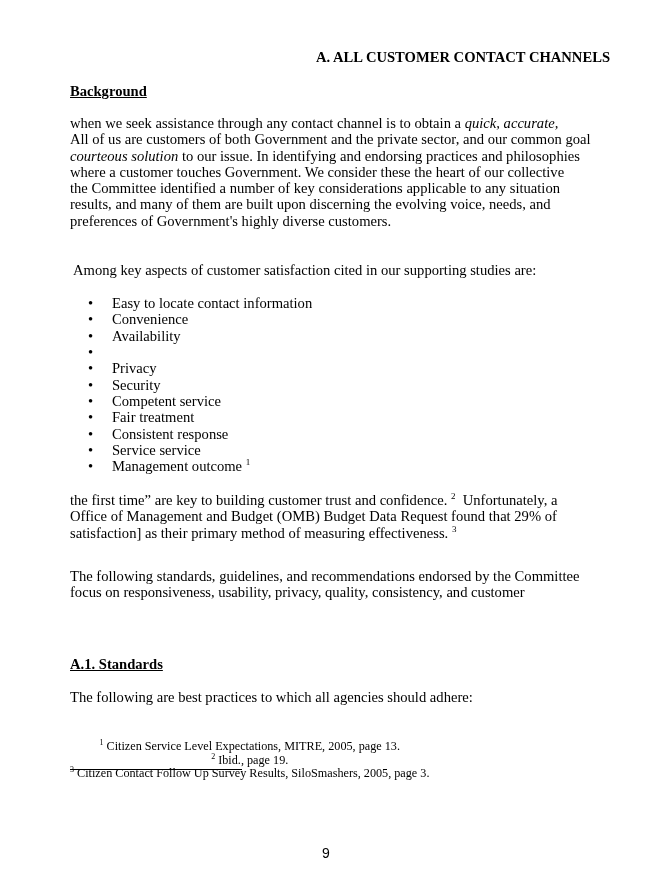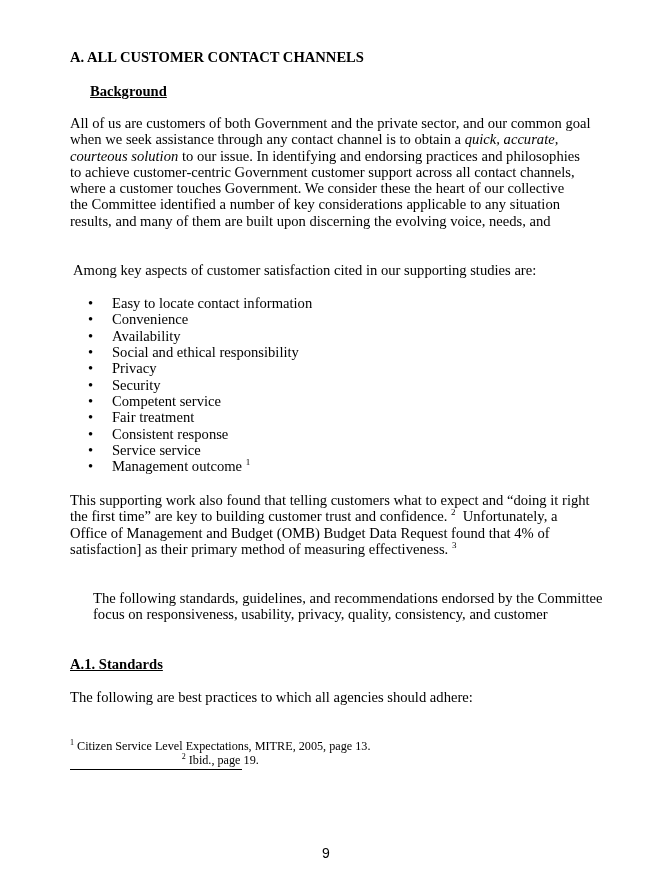--- a/index.html
+++ b/index.html
@@ -3,32 +3,32 @@
 <meta charset="utf-8">
 <style>
   html, body { margin: 0; padding: 0; background: #ffffff; }
   body {
     width: 659px; height: 889px; position: relative; overflow: hidden;
     font-family: "Liberation Serif", "DejaVu Serif", serif;
     color: #000; font-size: 14.6px; line-height: 16.3px;
   }
   .page { position: absolute; left: 70px; top: 0; width: 520px; }
   .title {
-    position: absolute; left: 0; top: 49px; width: 540px; text-align: left;
+    position: absolute; left: 0; top: 49px; width: 540px; text-align: right;
     font-weight: bold; font-size: 14.6px;
   }
-  .h-bg { position: absolute; top: 83px; left: 0; font-weight: bold; text-decoration: underline; margin-left: 20px; }
+  .h-bg { position: absolute; top: 83px; left: 0; font-weight: bold; text-decoration: underline; }
   .p1 { position: absolute; top: 115px; left: 0; width: 520px; }
   .p2 { position: absolute; top: 262px; left: 3px; width: 520px; }
   ul.bullets { position: absolute; top: 295px; left: 0; margin: 0; padding: 0; list-style: none; }
   ul.bullets li { position: relative; padding-left: 42px; height: 16.35px; white-space: nowrap; }
   ul.bullets li .dot { position: absolute; left: 18px; top: 0; }
   sup { font-size: 9px; line-height: 0; vertical-align: super; }
   .p3 { position: absolute; top: 492px; left: 0; width: 520px; }
-  .p4 { position: absolute; top: 590px; left: 0; width: 520px; margin-left: 23px; }
+  .p4 { position: absolute; top: 568px; left: 0; width: 520px; }
   .h-std { position: absolute; top: 656px; left: 0; font-weight: bold; text-decoration: underline; text-align: center; }
   .p5 { position: absolute; top: 689px; left: 0; width: 520px; }
   .fn-rule { position: absolute; top: 769px; left: 0; width: 172px; border-top: 1px solid #000; }
   .footnotes { position: absolute; top: 740px; left: 0; font-size: 12.2px; line-height: 13.5px; text-align: center; }
   .footnotes div { white-space: nowrap; }
   .footnotes sup { font-size: 8px; }
   .pagenum {
     position: absolute; top: 845px; left: 0; width: 512px; text-align: center;
     font-family: "Liberation Sans", "DejaVu Sans", sans-serif; font-size: 14px;
   }
@@ -36,62 +36,62 @@
 </style>
 </head>
 <body>
 
 <div class="page">
   <div class="title">A.  ALL CUSTOMER CONTACT CHANNELS</div>
 
   <div class="h-bg">Background</div>
 
   <div class="p1">
+    <span class="line"><span>when we seek assistance through any contact channel is to obtain a </span><i>quick, accurate,</i></span>
     <span class="line">All of us are customers of both Government and the private sector, and our common goal</span>
-    <span class="line"><span>when we seek assistance through any contact channel is to obtain a </span><i>quick, accurate,</i></span>
     <span class="line"><i>courteous solution</i><span> to our issue.  In identifying and endorsing practices and philosophies</span></span>
-    <span class="line">to achieve customer-centric Government customer support across all contact channels,</span>
     <span class="line">where a customer touches Government.  We consider these the heart of our collective</span>
     <span class="line">the Committee identified a number of key considerations applicable to any situation</span>
     <span class="line">results, and many of them are built upon discerning the evolving voice, needs, and</span>
+    <span class="line">preferences of Government's highly diverse customers.</span>
   </div>
 
   <div class="p2">Among key aspects of customer satisfaction cited in our supporting studies are:</div>
 
   <ul class="bullets">
     <li><span class="dot">•</span><span>Easy to locate contact information</span></li>
     <li><span class="dot">•</span><span>Convenience</span></li>
     <li><span class="dot">•</span><span>Availability</span></li>
-    <li><span class="dot">•</span><span>Social and ethical responsibility</span></li>
+    <li><span class="dot">•</span></li>
     <li><span class="dot">•</span><span>Privacy</span></li>
     <li><span class="dot">•</span><span>Security</span></li>
     <li><span class="dot">•</span><span>Competent service</span></li>
     <li><span class="dot">•</span><span>Fair treatment</span></li>
     <li><span class="dot">•</span><span>Consistent response</span></li>
     <li><span class="dot">•</span><span>Service service</span></li>
     <li><span class="dot">•</span><span>Management outcome</span> <sup>1</sup></li>
   </ul>
 
   <div class="p3">
-    <span class="line">This supporting work also found that telling customers what to expect and “doing it right</span>
     <span class="line"><span>the first time” are key to building customer trust and confidence.  </span><sup>2</sup>&nbsp; <span>Unfortunately, a</span></span>
-    <span class="line">Office of Management and Budget (OMB) Budget Data Request found that 4% of</span>
+    <span class="line">Office of Management and Budget (OMB) Budget Data Request found that 29% of</span>
     <span class="line"><span>satisfaction] as their primary method of measuring effectiveness.  </span><sup>3</sup></span>
   </div>
 
   <div class="p4">
     <span class="line">The following standards, guidelines, and recommendations endorsed by the Committee</span>
     <span class="line">focus on responsiveness, usability, privacy, quality, consistency, and customer</span>
   </div>
 
   <div class="h-std">A.1.  Standards</div>
 
   <div class="p5">The following are best practices to which all agencies should adhere:</div>
 
   <div class="fn-rule"></div>
 
   <div class="footnotes">
     <div><sup>1</sup><span> Citizen Service Level Expectations, MITRE, 2005, page 13.</span></div>
     <div><sup>2</sup><span> Ibid., page 19.</span></div>
+    <div><sup>3</sup><span> Citizen Contact Follow Up Survey Results, SiloSmashers, 2005, page 3.</span></div>
   </div>
 
   <div class="pagenum">9</div>
 </div>
 
 </body></html>

